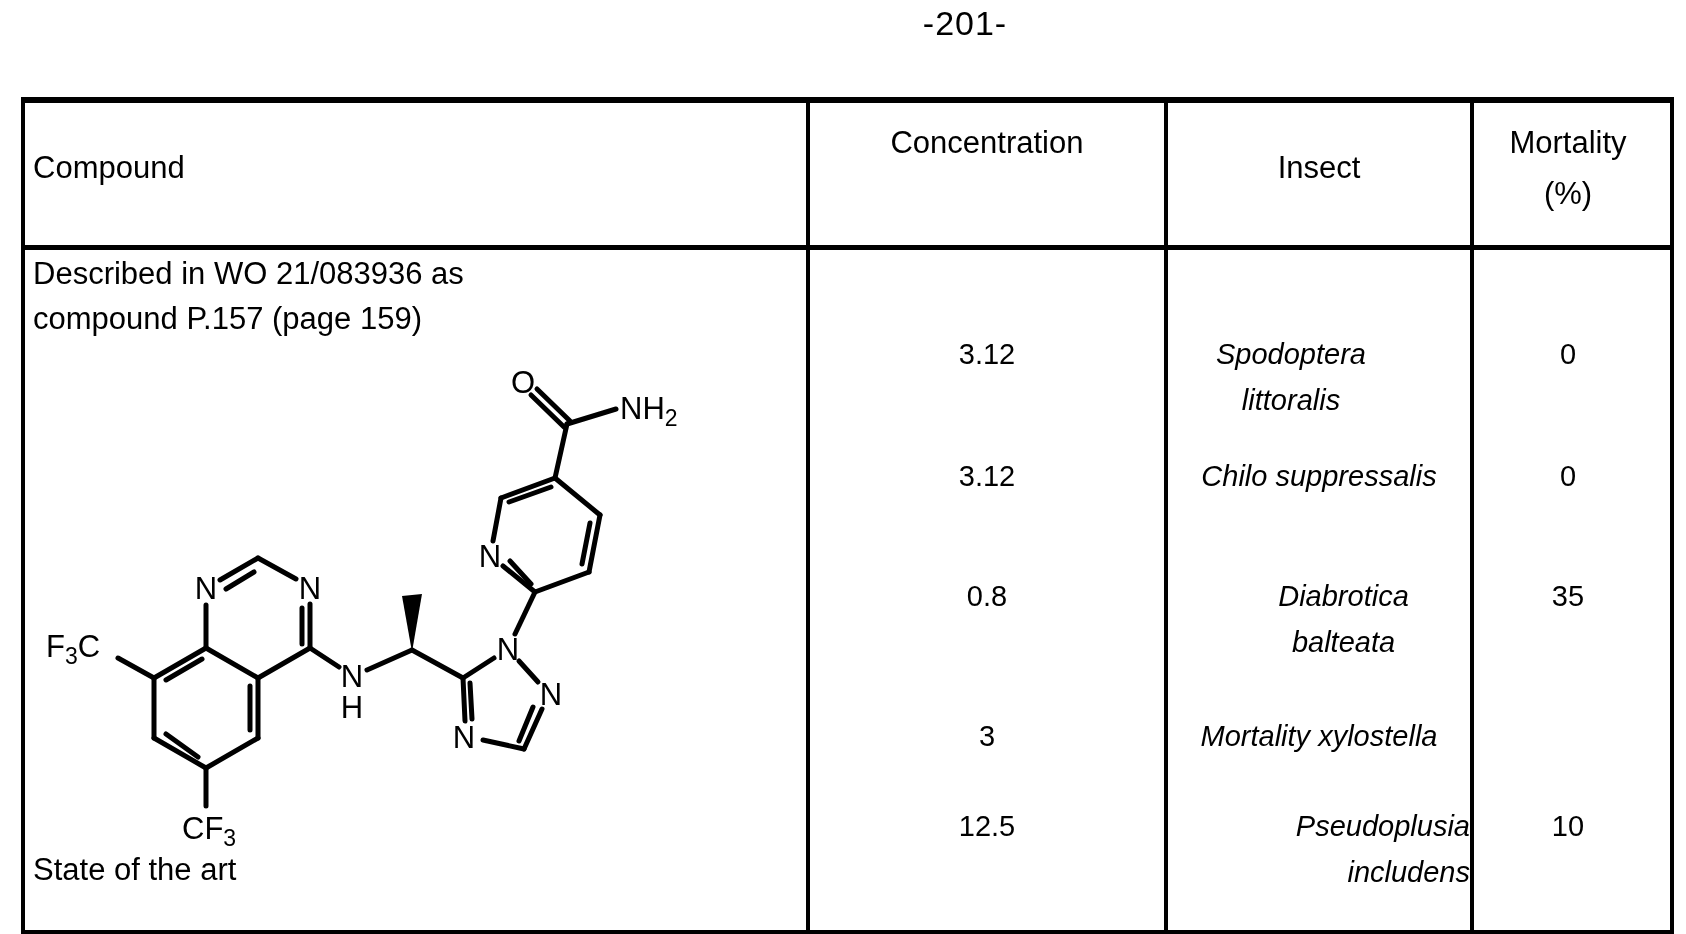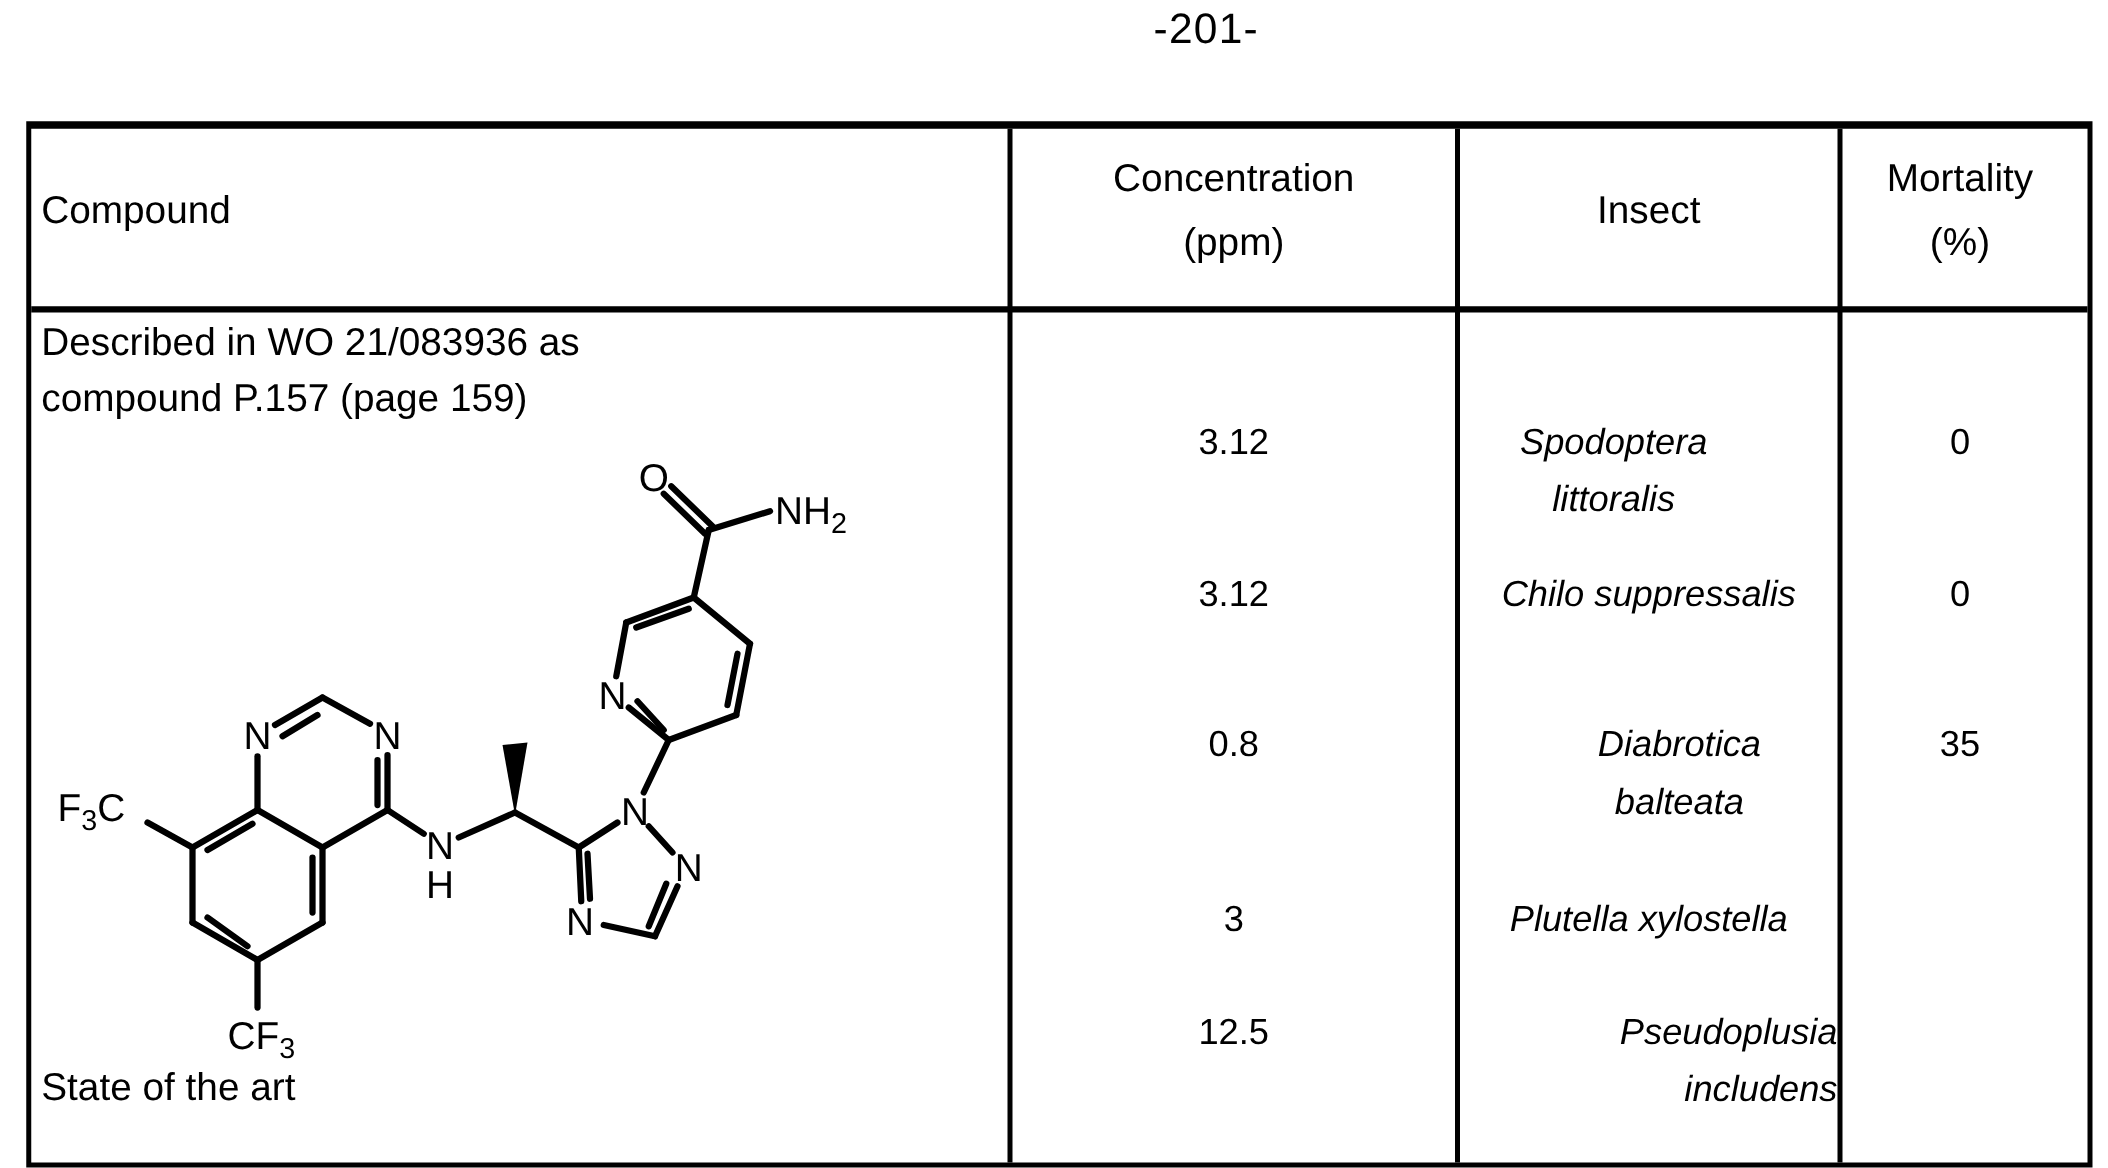--- a/index.html
+++ b/index.html
@@ -28,21 +28,20 @@
 <div class="abs" id="table-frame">
 
   <div class="vline" style="left:781px"></div>
   <div class="vline" style="left:1139px"></div>
   <div class="vline" style="left:1445px"></div>
   <div class="hline" style="top:142px"></div>
 
   <div class="left-text" style="left:8px;top:42px;width:740px;">Compound</div>
   <div class="hdr" style="left:785px;top:14px;width:354px;">
     <div>Concentration</div>
-    <div>(ppm)</div>
   </div>
   <div class="hdr" style="left:1449px;top:14px;width:188px;">
     <div>Mortality</div>
     <div>(%)</div>
   </div>
   <div class="hdr" style="left:1143px;top:42px;width:302px;line-height:46px;">Insect</div>
 
   <div class="left-text" style="left:8px;top:148px;width:745px;">
     <div>Described in WO 21/083936 as</div>
     <div>compound P.157 (page 159)</div>
@@ -131,22 +130,23 @@
 
   <div class="cell" style="left:785px;top:434px;width:354px;">0.8</div>
   <div class="cell italic" style="left:1143px;top:434px;width:351px;">
     <div>Diabrotica</div>
     <div>balteata</div>
   </div>
   <div class="cell" style="left:1449px;top:434px;width:188px;">35</div>
 
   <div class="cell" style="left:785px;top:574px;width:354px;">3</div>
   <div class="cell italic" style="left:1143px;top:574px;width:302px;">
-    <div>Plutella xylostella</div>
+    <div>Mortality xylostella</div>
   </div>
 
   <div class="cell" style="left:785px;top:664px;width:354px;text-align:center;">12.5</div>
   <div class="cell italic" style="left:1143px;top:664px;width:302px;text-align:right;">
     <div>Pseudoplusia</div>
     <div>includens</div>
   </div>
+  <div class="cell" style="left:1449px;top:664px;width:188px;">10</div>
 
 </div>
 
 </body></html>

